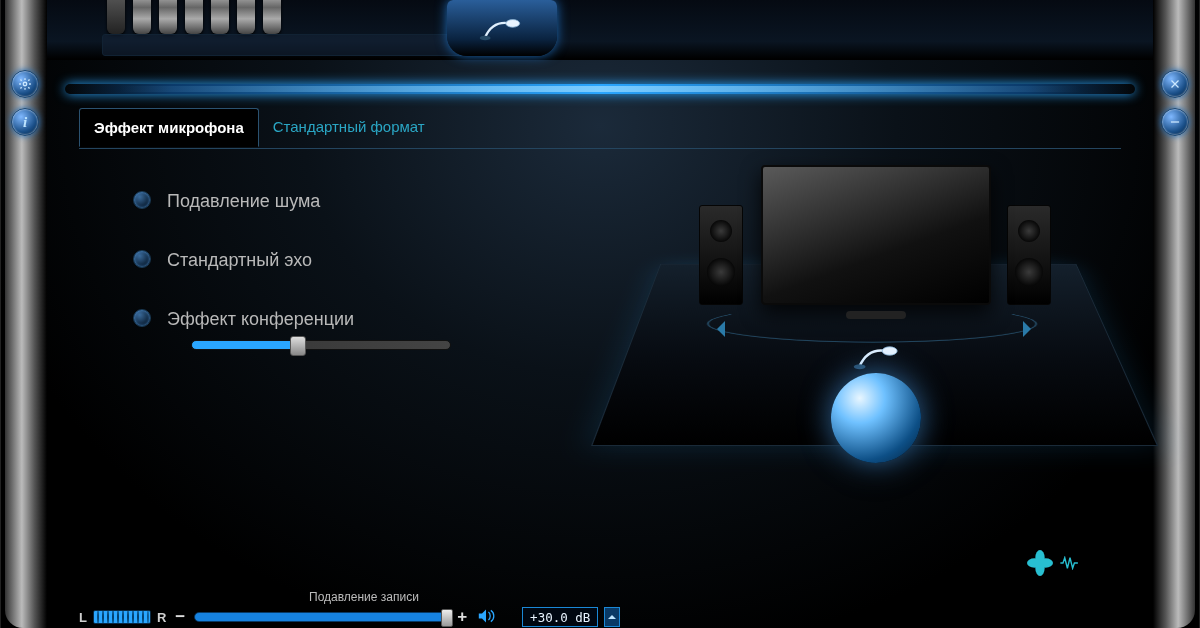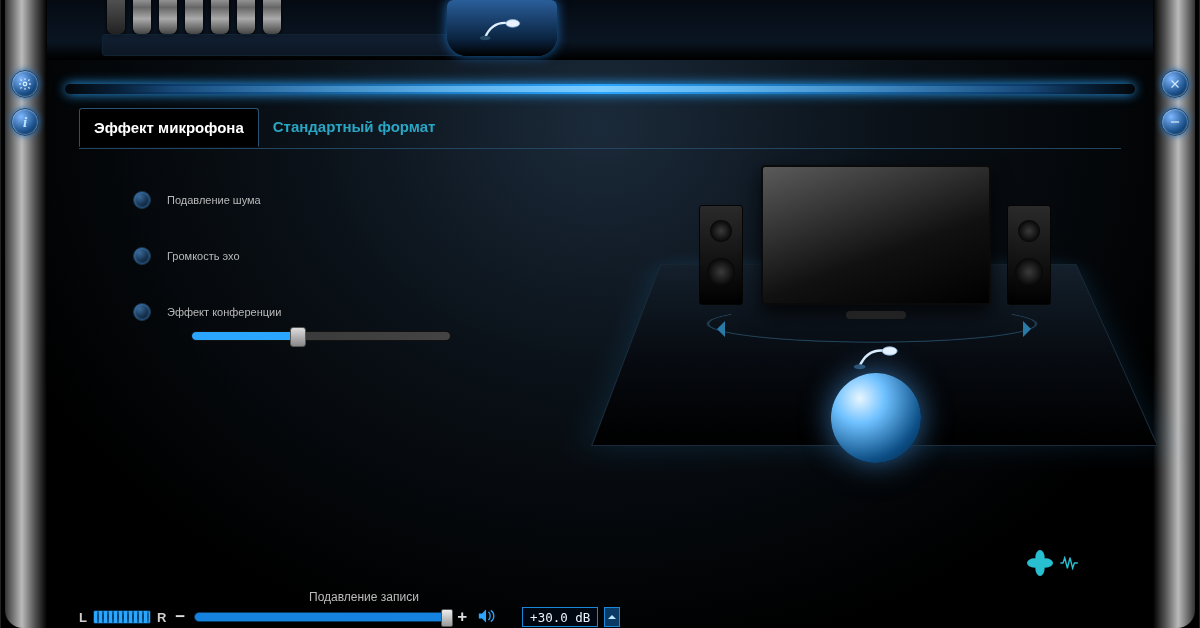--- a/index.html
+++ b/index.html
@@ -70,36 +70,36 @@
     content:""; position:absolute; inset:2px 0 2px 0;
     background: linear-gradient(to right, transparent 5%, #8fd5ff 50%, transparent 95%);
     opacity:.8; border-radius:6px;
   }
 
   
   .tabs {
     position:absolute; left:78px; top:108px; display:flex; 
   }
   .tab {
-    padding:10px 14px 10px 14px; font-size:15px; color:#2aa6c4; cursor:pointer;font-weight:bold;
+    padding:10px 14px 10px 14px; font-size:15px; color:#2aa6c4; cursor:pointer;
   }
   .tab.active {
     color:#fff; font-weight:bold;
     border:1px solid #2b5270; border-bottom-color:#000; background:#000;
     border-radius:3px 3px 0 0;
   }
 
   
   .panel {
     position:absolute; left:78px; right:78px; top:148px; bottom:40px;
     border-top:1px solid #24455f;
   }
 
   .options { position:absolute; left:54px; top:42px; width:440px; }
-  .opt { display:flex; align-items:center; gap:16px; margin-bottom:38px; font-size:11px; color:#b9b9b9;}
+  .opt { display:flex; align-items:flex-start; gap:16px; margin-bottom:38px; font-size:18px; color:#b9b9b9;}
   .opt .radio {
     width:18px; height:18px; border-radius:50%;
     background: radial-gradient(circle at 35% 30%, #3a6a9a 0%, #0a1e33 70%, #000 100%);
     border:1px solid #1a3a55; box-shadow: inset 0 0 3px #5aa0e8;
     flex:0 0 auto;
   }
   .hint { margin:-22px 0 24px 102px; font-size:14.5px; color:#fff; max-width:370px; line-height:1.35;}
 
   .slider-wrap { margin:-8px 0 0 58px; width:260px; }
   .slider-track {
@@ -260,21 +260,21 @@
 
   <div class="panel">
 
     <div class="options">
       <div class="opt">
         <span class="radio"></span>
         <span>Подавление шума</span>
       </div>
       <div class="opt">
         <span class="radio"></span>
-        <span>Громкость эхо</span>
+        <span>Стандартный эхо</span>
       </div>
       <div class="opt" style="margin-bottom:18px">
         <span class="radio"></span>
         <span>Эффект конференции</span>
       </div>
       <div class="slider-wrap">
         <div class="slider-track">
           <div class="slider-thumb"></div>
         </div>
       </div>

